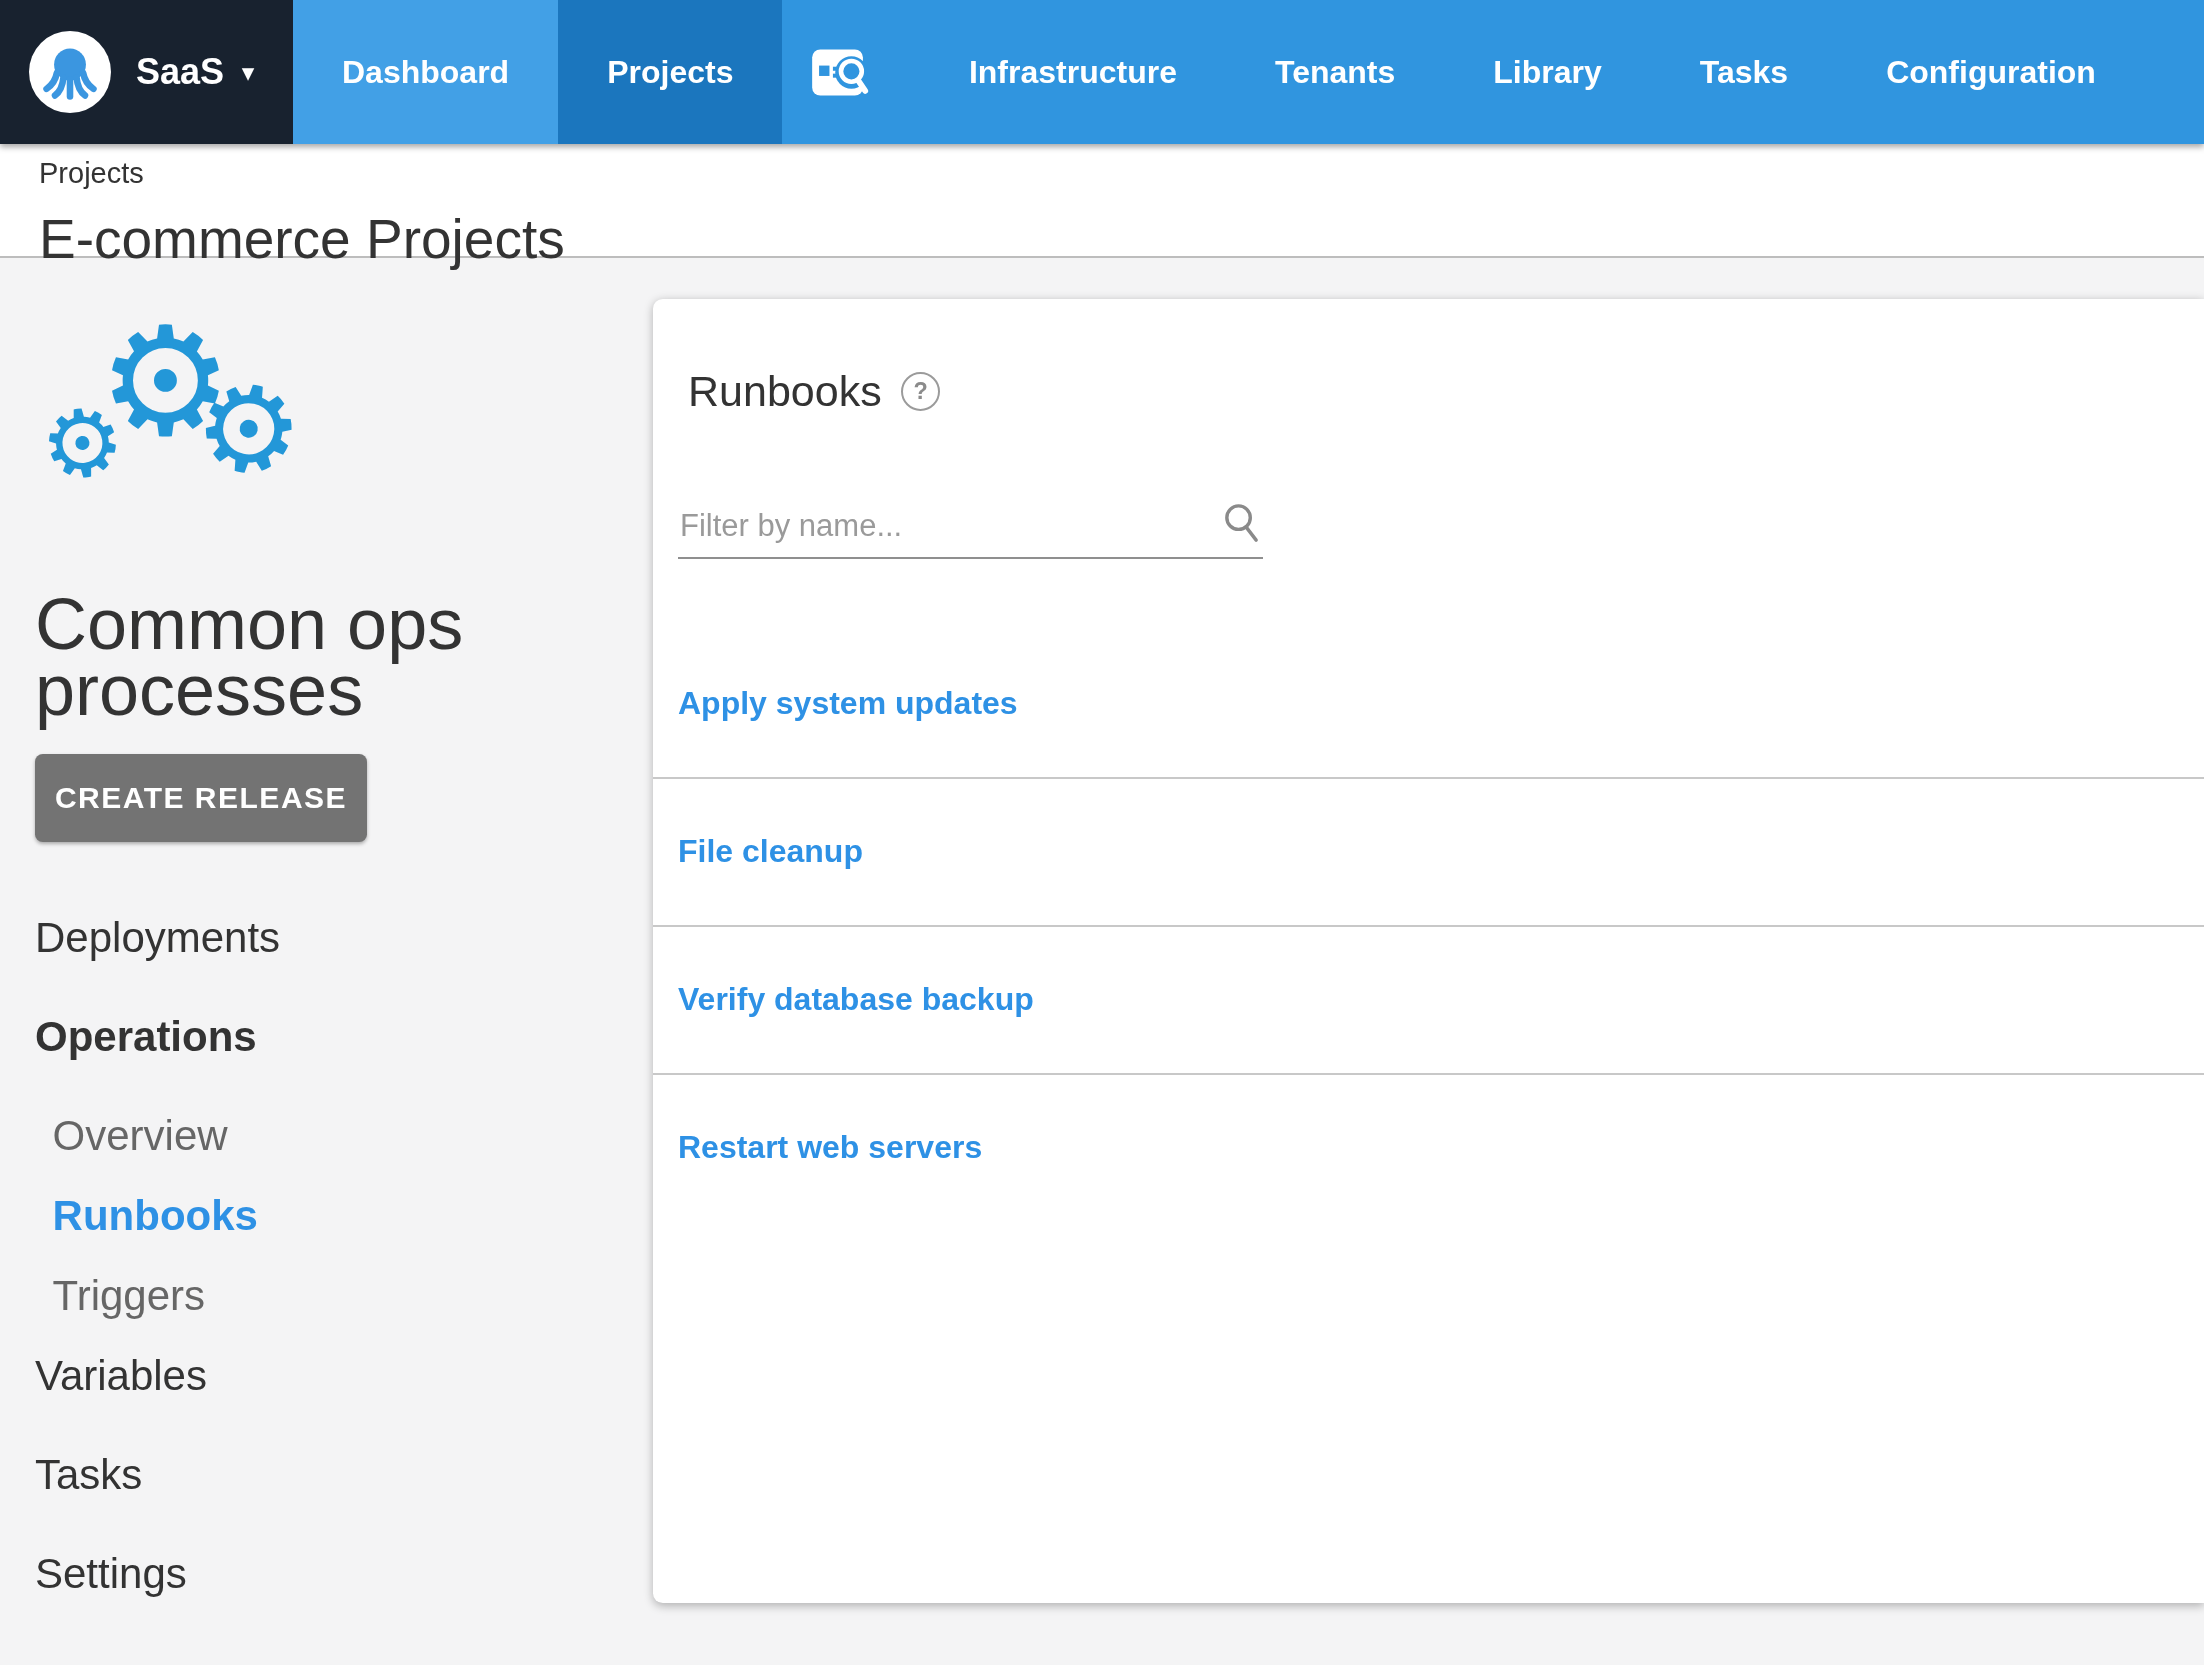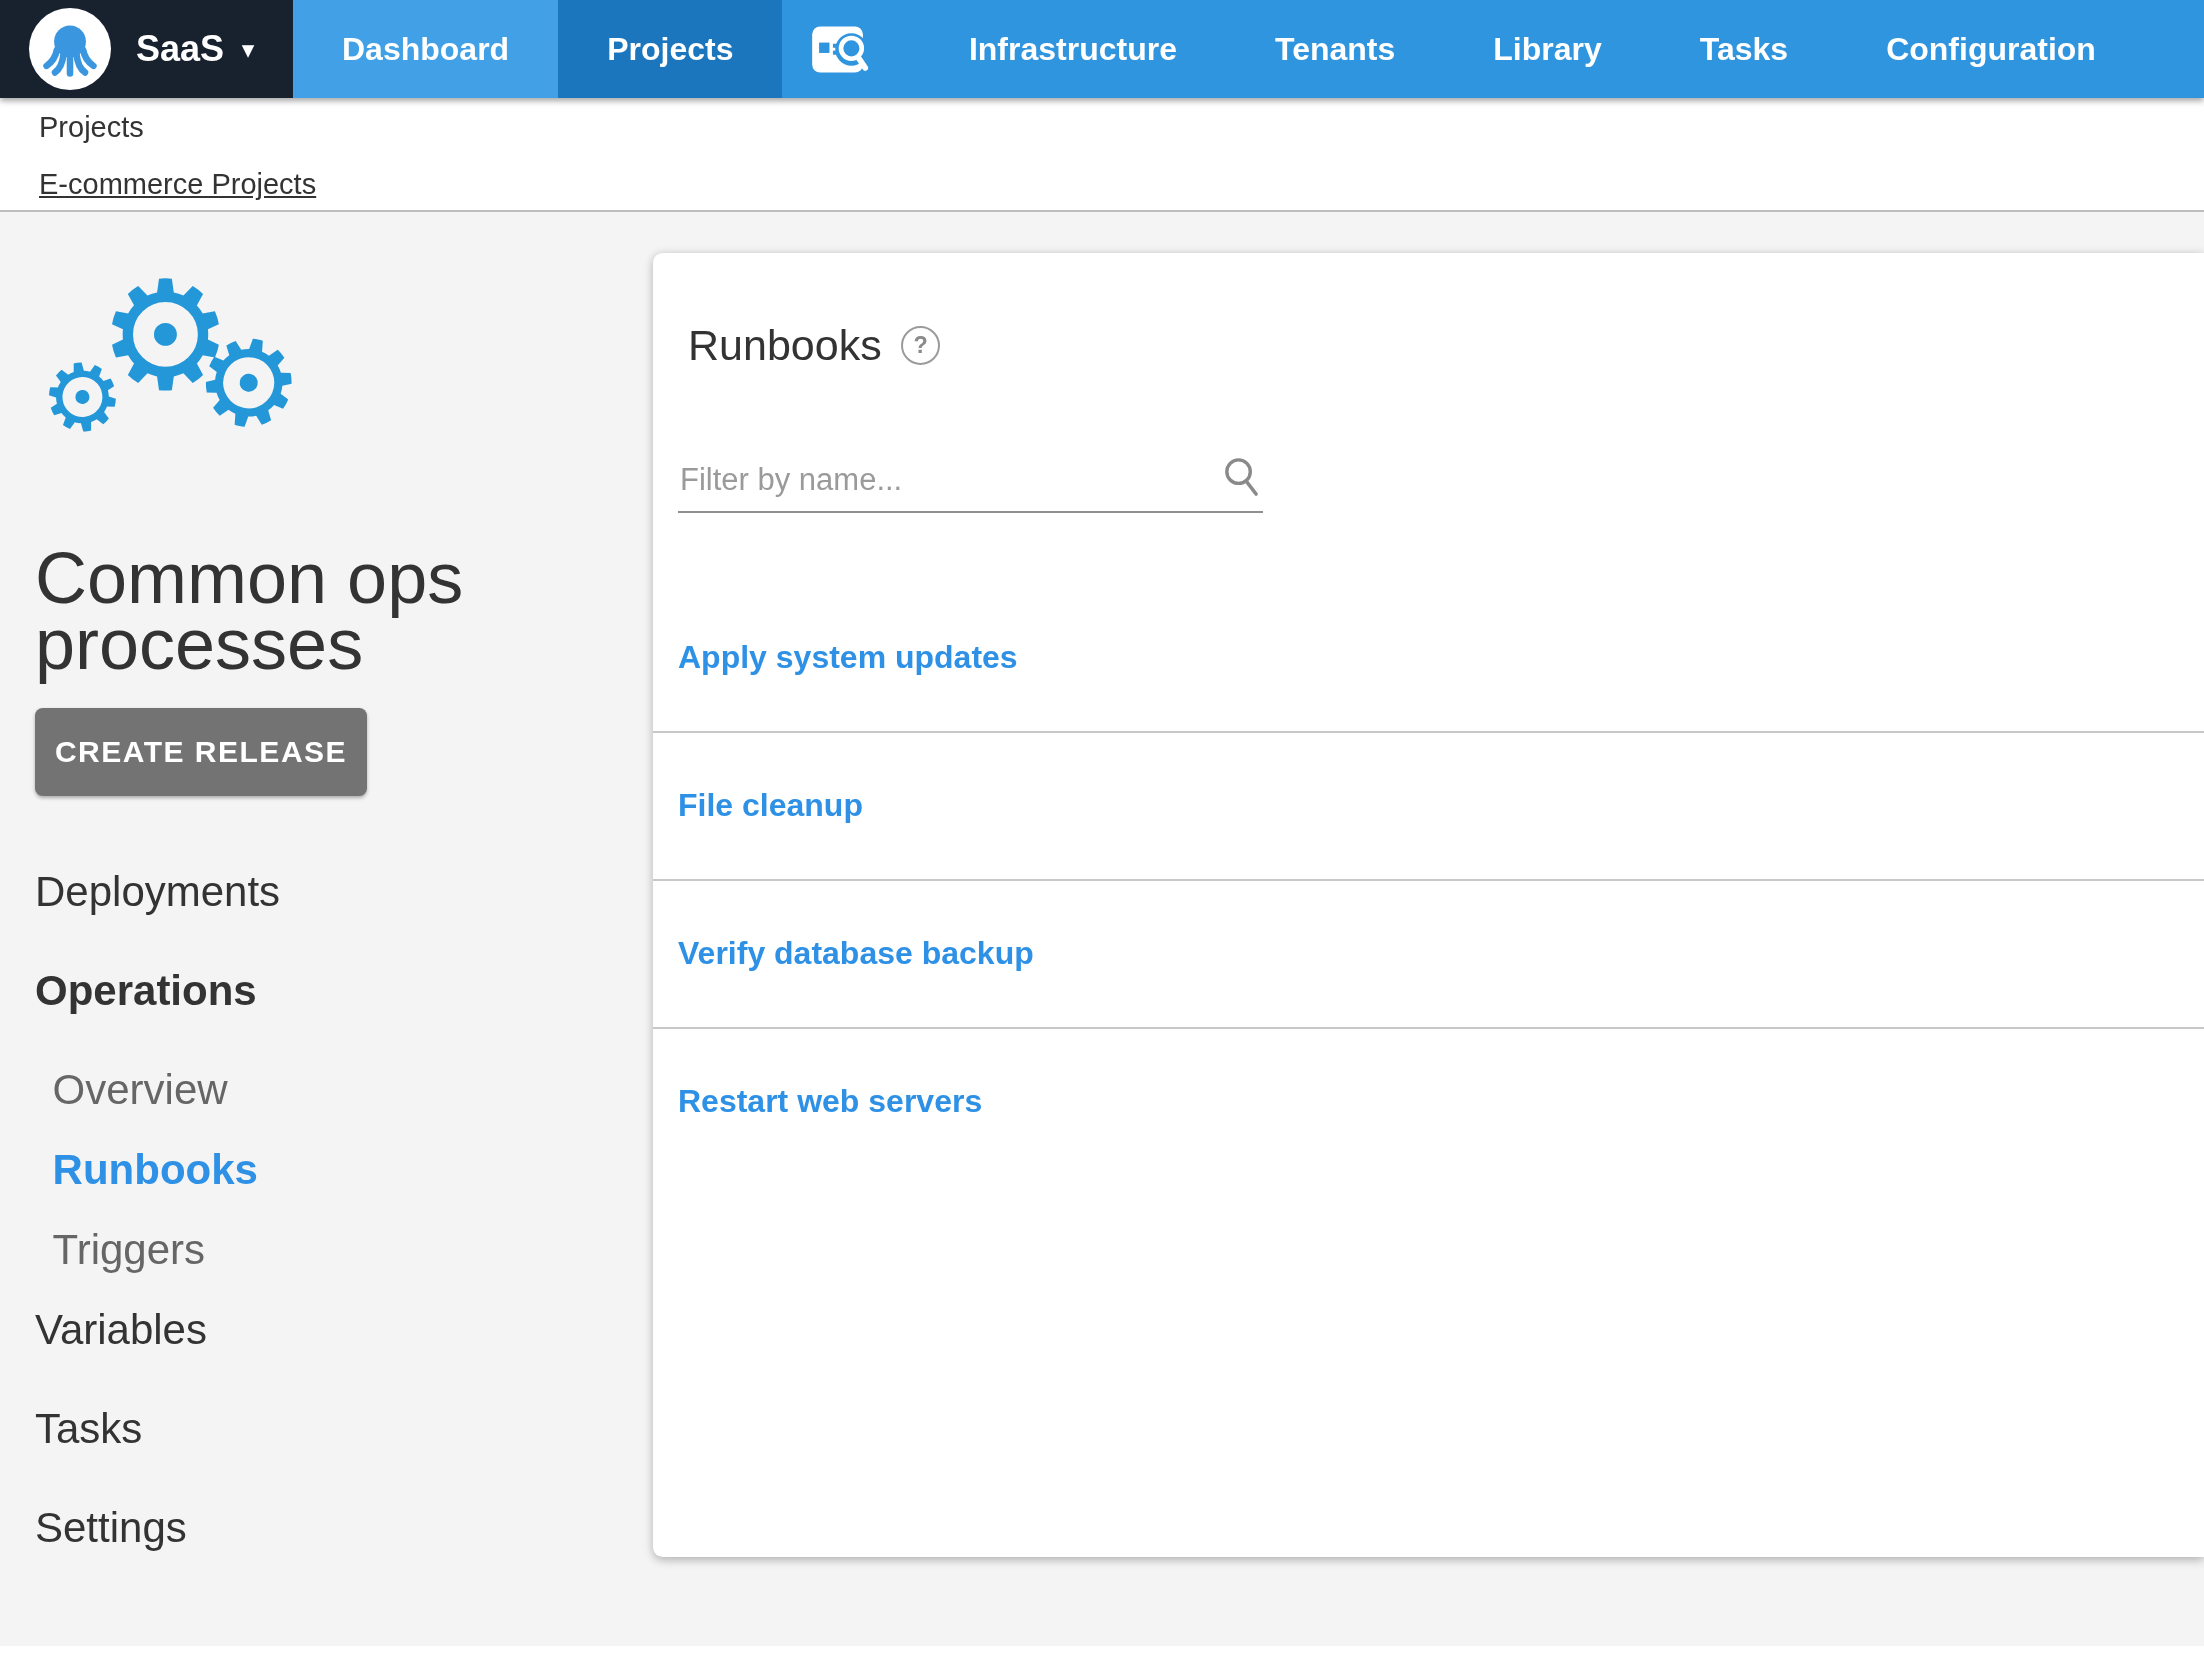--- a/index.html
+++ b/index.html
@@ -1,35 +1,35 @@
 <!DOCTYPE html>
 <html><head>
 <meta charset="utf-8">
 <style>
   html,body{margin:0;padding:0;width:2204px;height:1666px;overflow:hidden;
     font-family:"Liberation Sans",sans-serif;background:#fff;}
 
   
-  .topnav{position:relative;z-index:30;display:flex;align-items:stretch;height:98px;
+  .topnav{position:relative;z-index:30;display:flex;align-items:stretch;height:144px;
     background:#3095DF;box-shadow:0 2.9px 5.9px rgba(0,0,0,.35);color:#fff;}
   .brand{width:293px;background:#18222F;display:flex;align-items:center;padding-left:29px;box-sizing:border-box;flex:0 0 auto;cursor:pointer;}
   .brand-circle{width:82px;height:82px;border-radius:50%;background:#fff;display:flex;align-items:center;justify-content:center;flex:0 0 auto;}
   .brand-label{font-size:36px;font-weight:bold;margin-left:25px;}
   .brand-caret{margin-left:17.6px;font-family:"DejaVu Sans",sans-serif;font-size:25px;}
   .tab{display:flex;align-items:center;padding:0 49px;font-size:32px;font-weight:bold;cursor:pointer;white-space:nowrap;}
   .tab.lighter{background:#42A0E6;}
   .tab.active{background:#1B76BE;}
   .tab.icon-tab{padding:0 29px;}
   .nav-gap{width:19.5px;flex:0 0 auto;}
 
   
   .crumbbar{position:relative;z-index:20;height:112px;background:#fff;border-bottom:2.9px solid #bdbdbd;
     padding-left:39px;box-sizing:content-box;}
   .crumb-section{font-size:29px;color:#333;padding-top:12.7px;}
-  .crumb-title{font-size:29px;color:#333;margin-top:24px;text-decoration:underline;}
+  .crumb-title{font-size:55px;color:#333;margin-top:17px;}
 
   
   .page{position:relative;height:1434px;background:#F4F4F5;}
 
   
   .sidebar{position:absolute;left:0;top:0;bottom:0;width:653px;padding-left:35px;box-sizing:border-box;}
   .logo{position:relative;width:273px;height:171px;margin:78px 0 0 11.7px;color:#2397D8;
     font-family:"DejaVu Sans",sans-serif;}
   .gear{position:absolute;line-height:1;}
   .gear::before{content:"\2699";}

